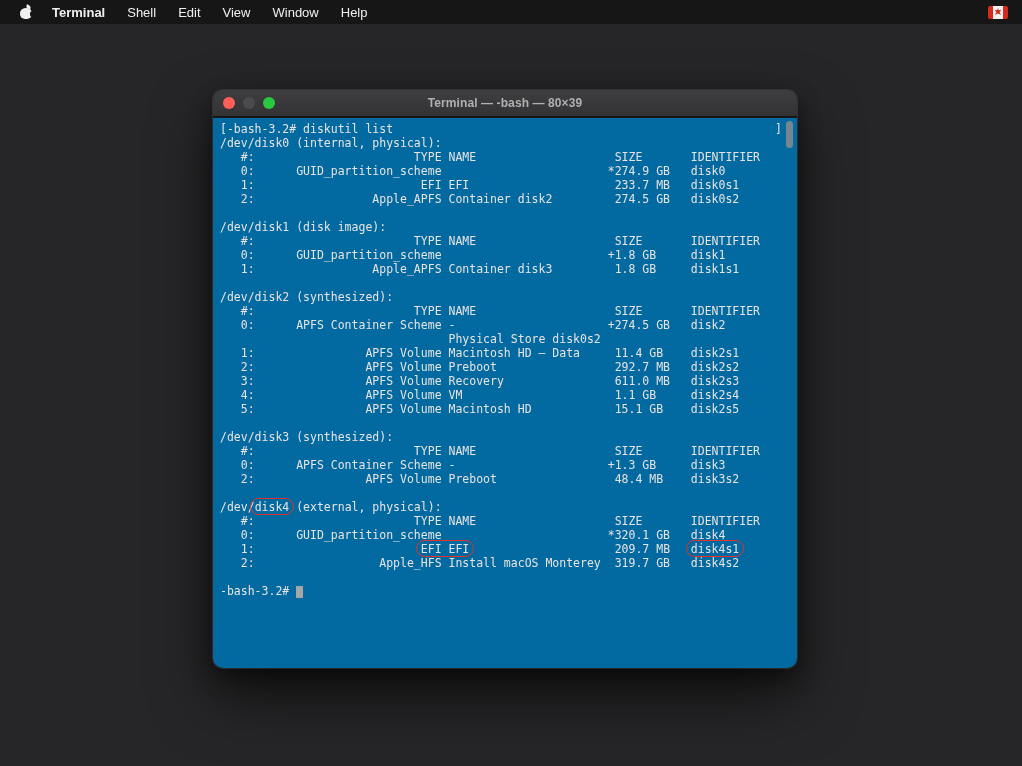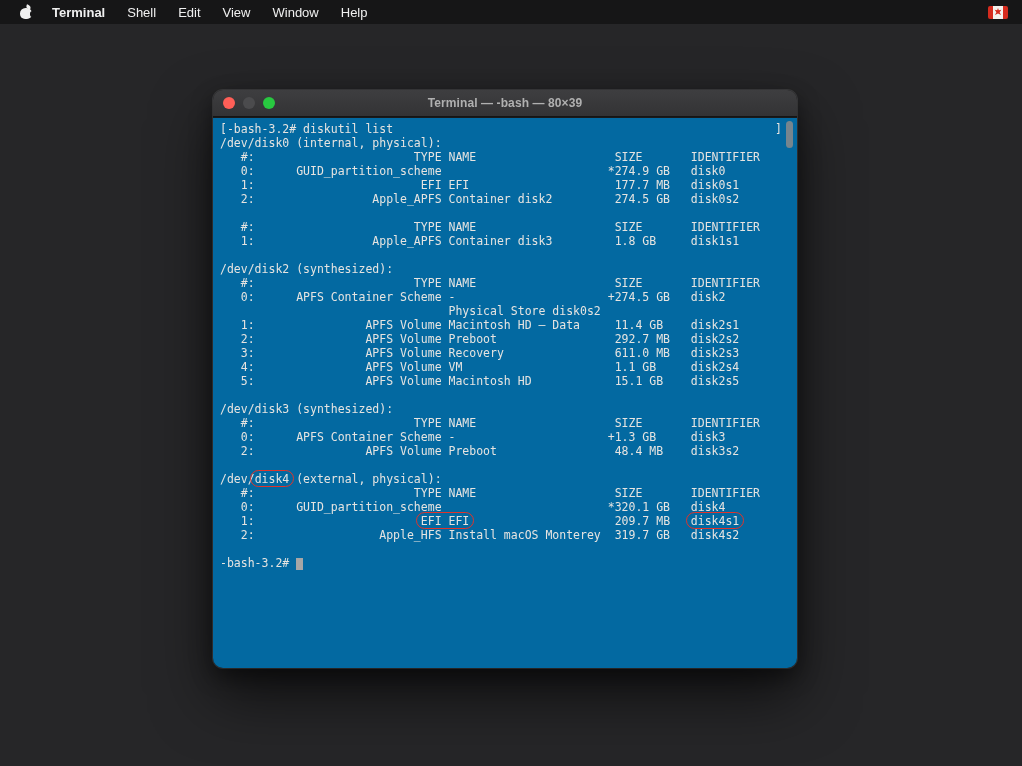--- a/index.html
+++ b/index.html
@@ -109,24 +109,26 @@
       <span class="light zoom"></span>
     </div>
     <div class="title">Terminal — -bash — 80×39</div>
   </div>
   <div class="term">
     <div>
         <div class="line"><span>[-bash-3.2# diskutil list</span></div>
         <div class="line"><span>/dev/disk0 (internal, physical):</span></div>
         <div class="line"><span>   #:                       TYPE NAME                    SIZE       IDENTIFIER</span></div>
         <div class="line"><span>   0:      GUID_partition_scheme                        *274.9 GB   disk0</span></div>
-        <div class="line"><span>   1:                        EFI EFI                     177.7 MB   disk0s1</span></div>
+        <div class="line"><span>   1:                        EFI EFI                     233.7 MB   disk0s1</span></div>
         <div class="line"><span>   2:                 Apple_APFS Container disk2         274.5 GB   disk0s2</span></div>
         <div class="line"></div>
+        <div class="line"><span>/dev/disk1 (disk image):</span></div>
         <div class="line"><span>   #:                       TYPE NAME                    SIZE       IDENTIFIER</span></div>
+        <div class="line"><span>   0:      GUID_partition_scheme                        +1.8 GB     disk1</span></div>
         <div class="line"><span>   1:                 Apple_APFS Container disk3         1.8 GB     disk1s1</span></div>
         <div class="line"></div>
         <div class="line"><span>/dev/disk2 (synthesized):</span></div>
         <div class="line"><span>   #:                       TYPE NAME                    SIZE       IDENTIFIER</span></div>
         <div class="line"><span>   0:      APFS Container Scheme -                      +274.5 GB   disk2</span></div>
         <div class="line"><span>                                 Physical Store disk0s2</span></div>
         <div class="line"><span>   1:                APFS Volume Macintosh HD — Data     11.4 GB    disk2s1</span></div>
         <div class="line"><span>   2:                APFS Volume Preboot                 292.7 MB   disk2s2</span></div>
         <div class="line"><span>   3:                APFS Volume Recovery                611.0 MB   disk2s3</span></div>
         <div class="line"><span>   4:                APFS Volume VM                      1.1 GB     disk2s4</span></div>

